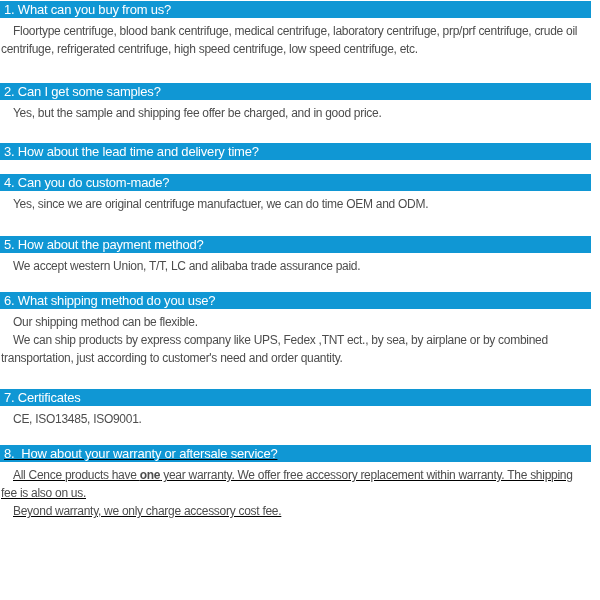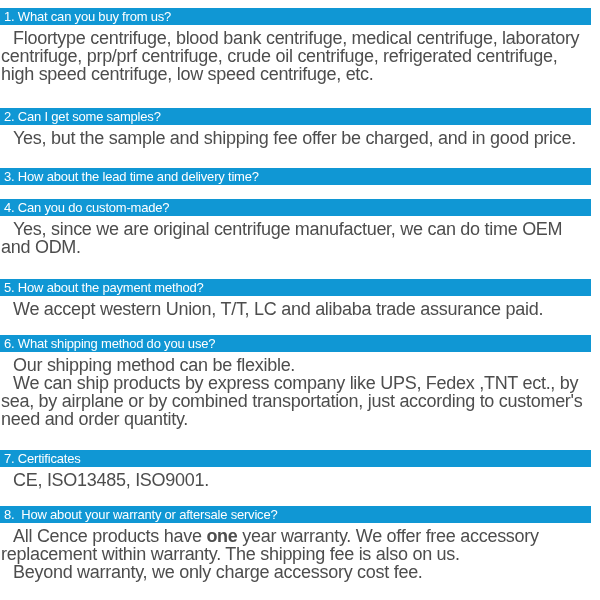--- a/index.html
+++ b/index.html
@@ -12,55 +12,55 @@
   html, body {
     margin: 0;
     padding: 0;
     background: var(--background);
     font-family: "Liberation Sans", sans-serif;
   }
   .page {
     width: 600px;
     height: 600px;
     overflow: hidden;
-    padding-top: 8px;
+    padding-top: 1px;
     background: var(--background);
   }
   .faq-section { margin: 0; }
   .q-bar {
     background: var(--accent);
     color: var(--heading_text);
     height: 17px;
     line-height: 17px;
     padding-left: 4px;
     margin-right: 9px;
     margin-bottom: 4px;
     font-size: 13px;
     letter-spacing: -0.2px;
     white-space: pre-wrap;
     overflow: hidden;
   }
   .answer p {
     margin: 0 9px 0 1px;
     color: var(--body_text);
-    font-size: 18px;
+    font-size: 12px;
     line-height: 18px;
     letter-spacing: -0.28px;
     text-indent: 12px;
   }
   .bold { font-weight: bold; }
   
   .faq-section:nth-child(1) { margin-bottom: 25px; }
   .faq-section:nth-child(2) { margin-bottom: 21px; }
   .faq-section:nth-child(3) { margin-bottom: 14px; }
   .faq-section:nth-child(4) { margin-bottom: 23px; }
   .faq-section:nth-child(5) { margin-bottom: 17px; }
   .faq-section:nth-child(6) { margin-bottom: 22px; }
   .faq-section:nth-child(7) { margin-bottom: 17px; }
-  .faq-section:nth-child(8) { margin-bottom: 0; }
+  .faq-section:nth-child(8) { margin-bottom: 0; text-decoration: underline; }
 </style>
 </head>
 <body>
 
 <div class="page">
 
   <section class="faq-section">
     <div class="q-bar">1. What can you buy from us?</div>
     <div class="answer">
       <p>Floortype centrifuge, blood bank centrifuge, medical centrifuge, laboratory centrifuge, prp/prf centrifuge, crude oil centrifuge, refrigerated centrifuge, high speed centrifuge, low speed centrifuge, etc.</p>

